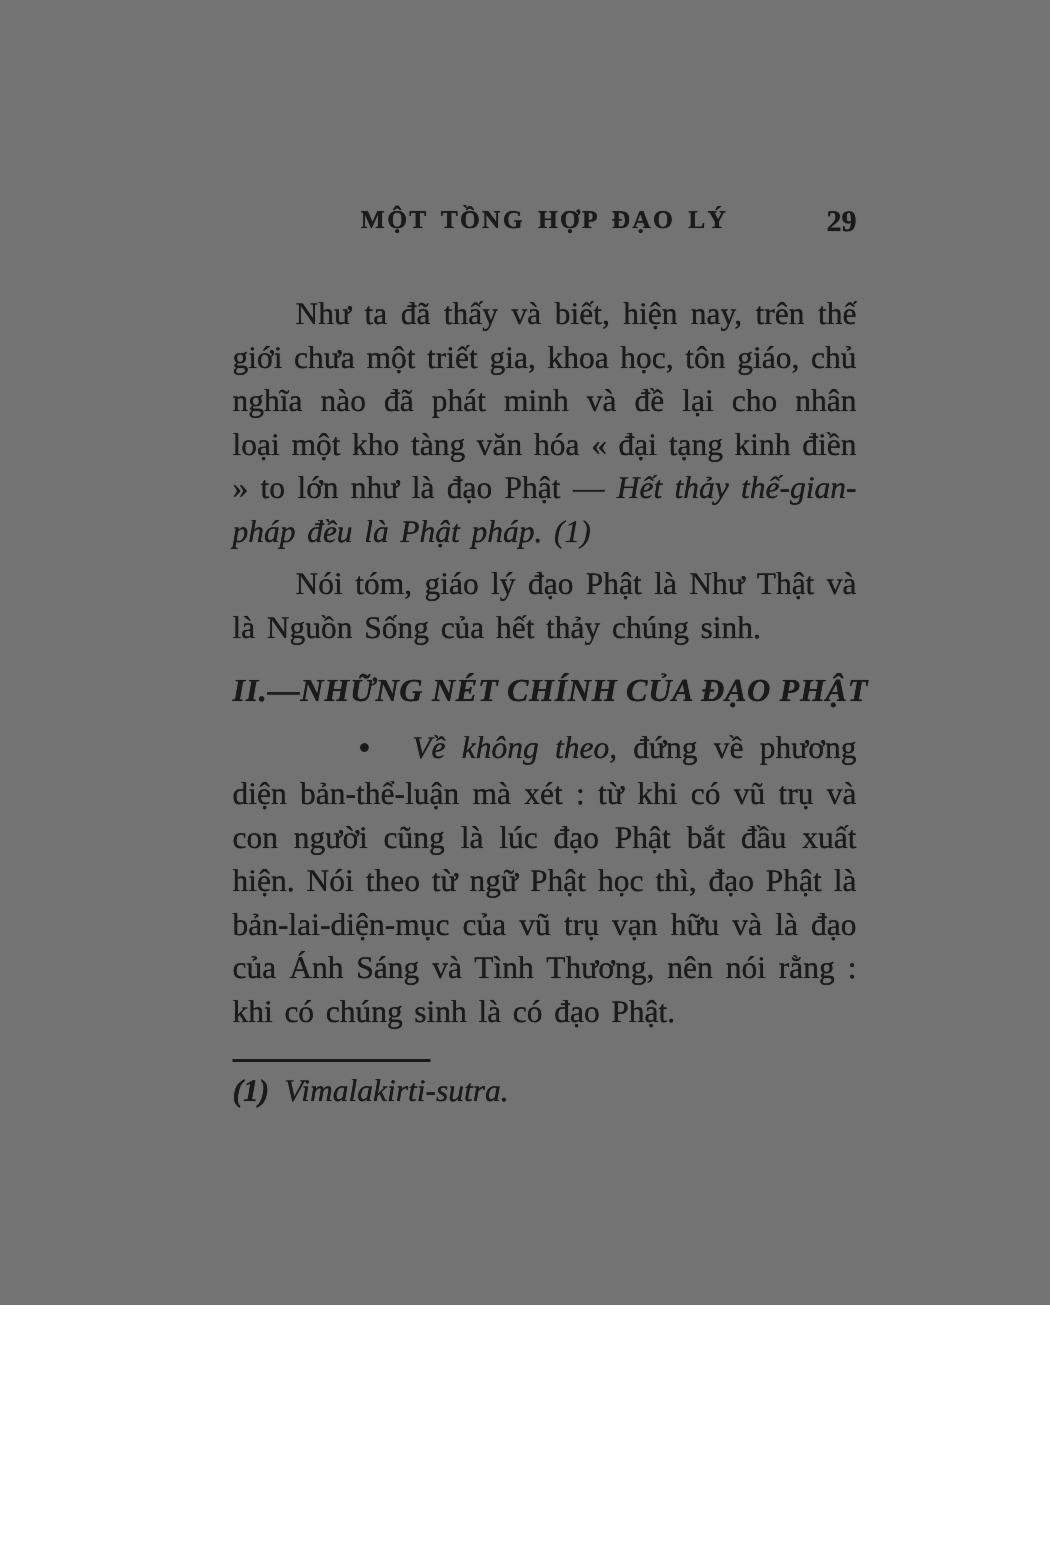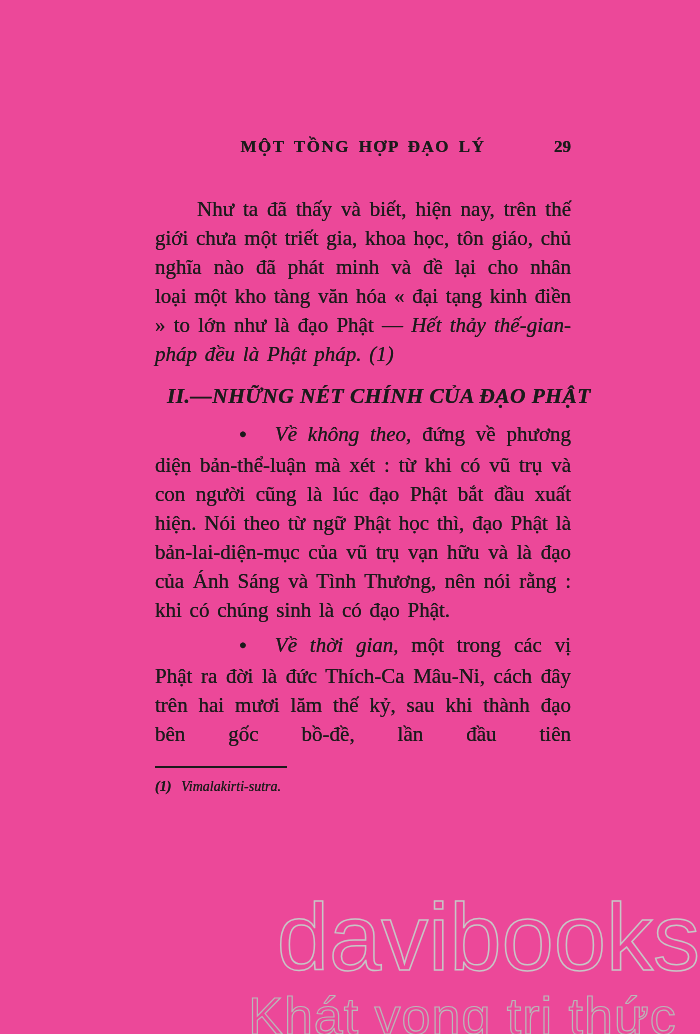--- a/index.html
+++ b/index.html
@@ -1,19 +1,19 @@
 <!DOCTYPE html>
 <html><head>
 <meta charset="utf-8">
 <style>
   html,body{margin:0;padding:0;}
   .page{
     position:relative;
-    width:700px;height:1034px;
-    background:#ec4899;
+    width:700px;height:870px;
+    background:#737373;
     overflow:hidden;
     font-family:"Liberation Serif", serif;
     color:#1b1b1b;
   }
   .text-block{
     position:absolute;
     left:155px;top:137px;width:416px;
     text-shadow:0 0 .5px currentColor;
   }
   .page-header{
@@ -25,35 +25,35 @@
     display:block;
     text-align:center;
     font-size:17px;
     font-weight:bold;
     letter-spacing:1.5px;
     word-spacing:3px;
   }
   .page-number{
     position:absolute;
     right:0;top:0;
-    font-size:17px;
+    font-size:20px;
     font-weight:bold;
   }
   .para{
     margin:0;
     font-size:21px;
     line-height:29px;
     text-align:justify;
     word-spacing:2.5px;
   }
   .para.indent{ text-indent:42px;font-family:Liberation Serif, serif; }
   .para + .para{ margin-top:6px; }
   .para em{ font-style:italic; }
   .section-heading{
-    margin:15px 0 11px 12px;
+    margin:15px 0 11px 0;
     font-size:21.5px;
     font-style:italic;
     font-weight:600;
     letter-spacing:.4px;
     white-space:nowrap;
   }
   .bullet-dot{
     display:inline-block;
     font-size:13px;
     margin-right:28px;
@@ -62,21 +62,21 @@
     font-style:normal;
   }
   .justify-last{ text-align-last:justify; }
   .footnote-rule{
     width:132px;height:0;
     border-top:2px solid #1a1a1a;
     margin-top:17px;
   }
   .footnote{
     margin:7px 0 0 0;
-    font-size:14px;
+    font-size:21px;
     font-style:italic;
     line-height:24px;
   }
   .footnote .fn-marker{
     font-weight:bold;
     margin-right:10px;
   }
   .watermark-brand{
     position:absolute;
     left:0;right:0;top:891px;
@@ -109,26 +109,26 @@
 
   <div class="text-block">
 
     <div class="page-header">
       <span class="running-title">MỘT TỒNG HỢP ĐẠO LÝ</span>
       <span class="page-number">29</span>
     </div>
 
     <p class="para indent"><span>Như ta đã thấy và biết, hiện nay, trên thế giới chưa một triết gia, khoa học, tôn giáo, chủ nghĩa nào đã phát minh và đề lại cho nhân loại một kho tàng văn hóa « đại tạng kinh điền » to lớn như là đạo Phật — </span><em>Hết thảy thế-gian-pháp đều là Phật pháp. (1)</em></p>
 
+    <p class="para indent">Nói tóm, giáo lý đạo Phật là Như Thật và là Nguồn Sống của hết thảy chúng sinh.</p>
 
     <h2 class="section-heading">II.—NHỮNG NÉT CHÍNH CỦA ĐẠO PHẬT</h2>
 
     <p class="para indent"><span class="bullet-dot">●</span><em>Về không theo,</em><span> đứng về phương diện bản-thể-luận mà xét : từ khi có vũ trụ và con người cũng là lúc đạo Phật bắt đầu xuất hiện. Nói theo từ ngữ Phật học thì, đạo Phật là bản-lai-diện-mục của vũ trụ vạn hữu và là đạo của Ánh Sáng và Tình Thương, nên nói rằng : khi có chúng sinh là có đạo Phật.</span></p>
 
-    <p class="para indent justify-last"><span class="bullet-dot">●</span><em>Về thời gian,</em><span> một trong các vị Phật ra đời là đức Thích-Ca Mâu-Ni, cách đây trên hai mươi lăm thế kỷ, sau khi thành đạo bên gốc bồ-đề, lần đầu tiên</span></p>
 
     <div class="footnote-rule"></div>
 
     <p class="footnote"><span class="fn-marker">(1)</span><span>Vimalakirti-sutra.</span></p>
 
   </div>
 
   <div class="watermark-brand">davibooks</div>
   <div class="watermark-tagline">Khát vọng tri thức</div>
 

